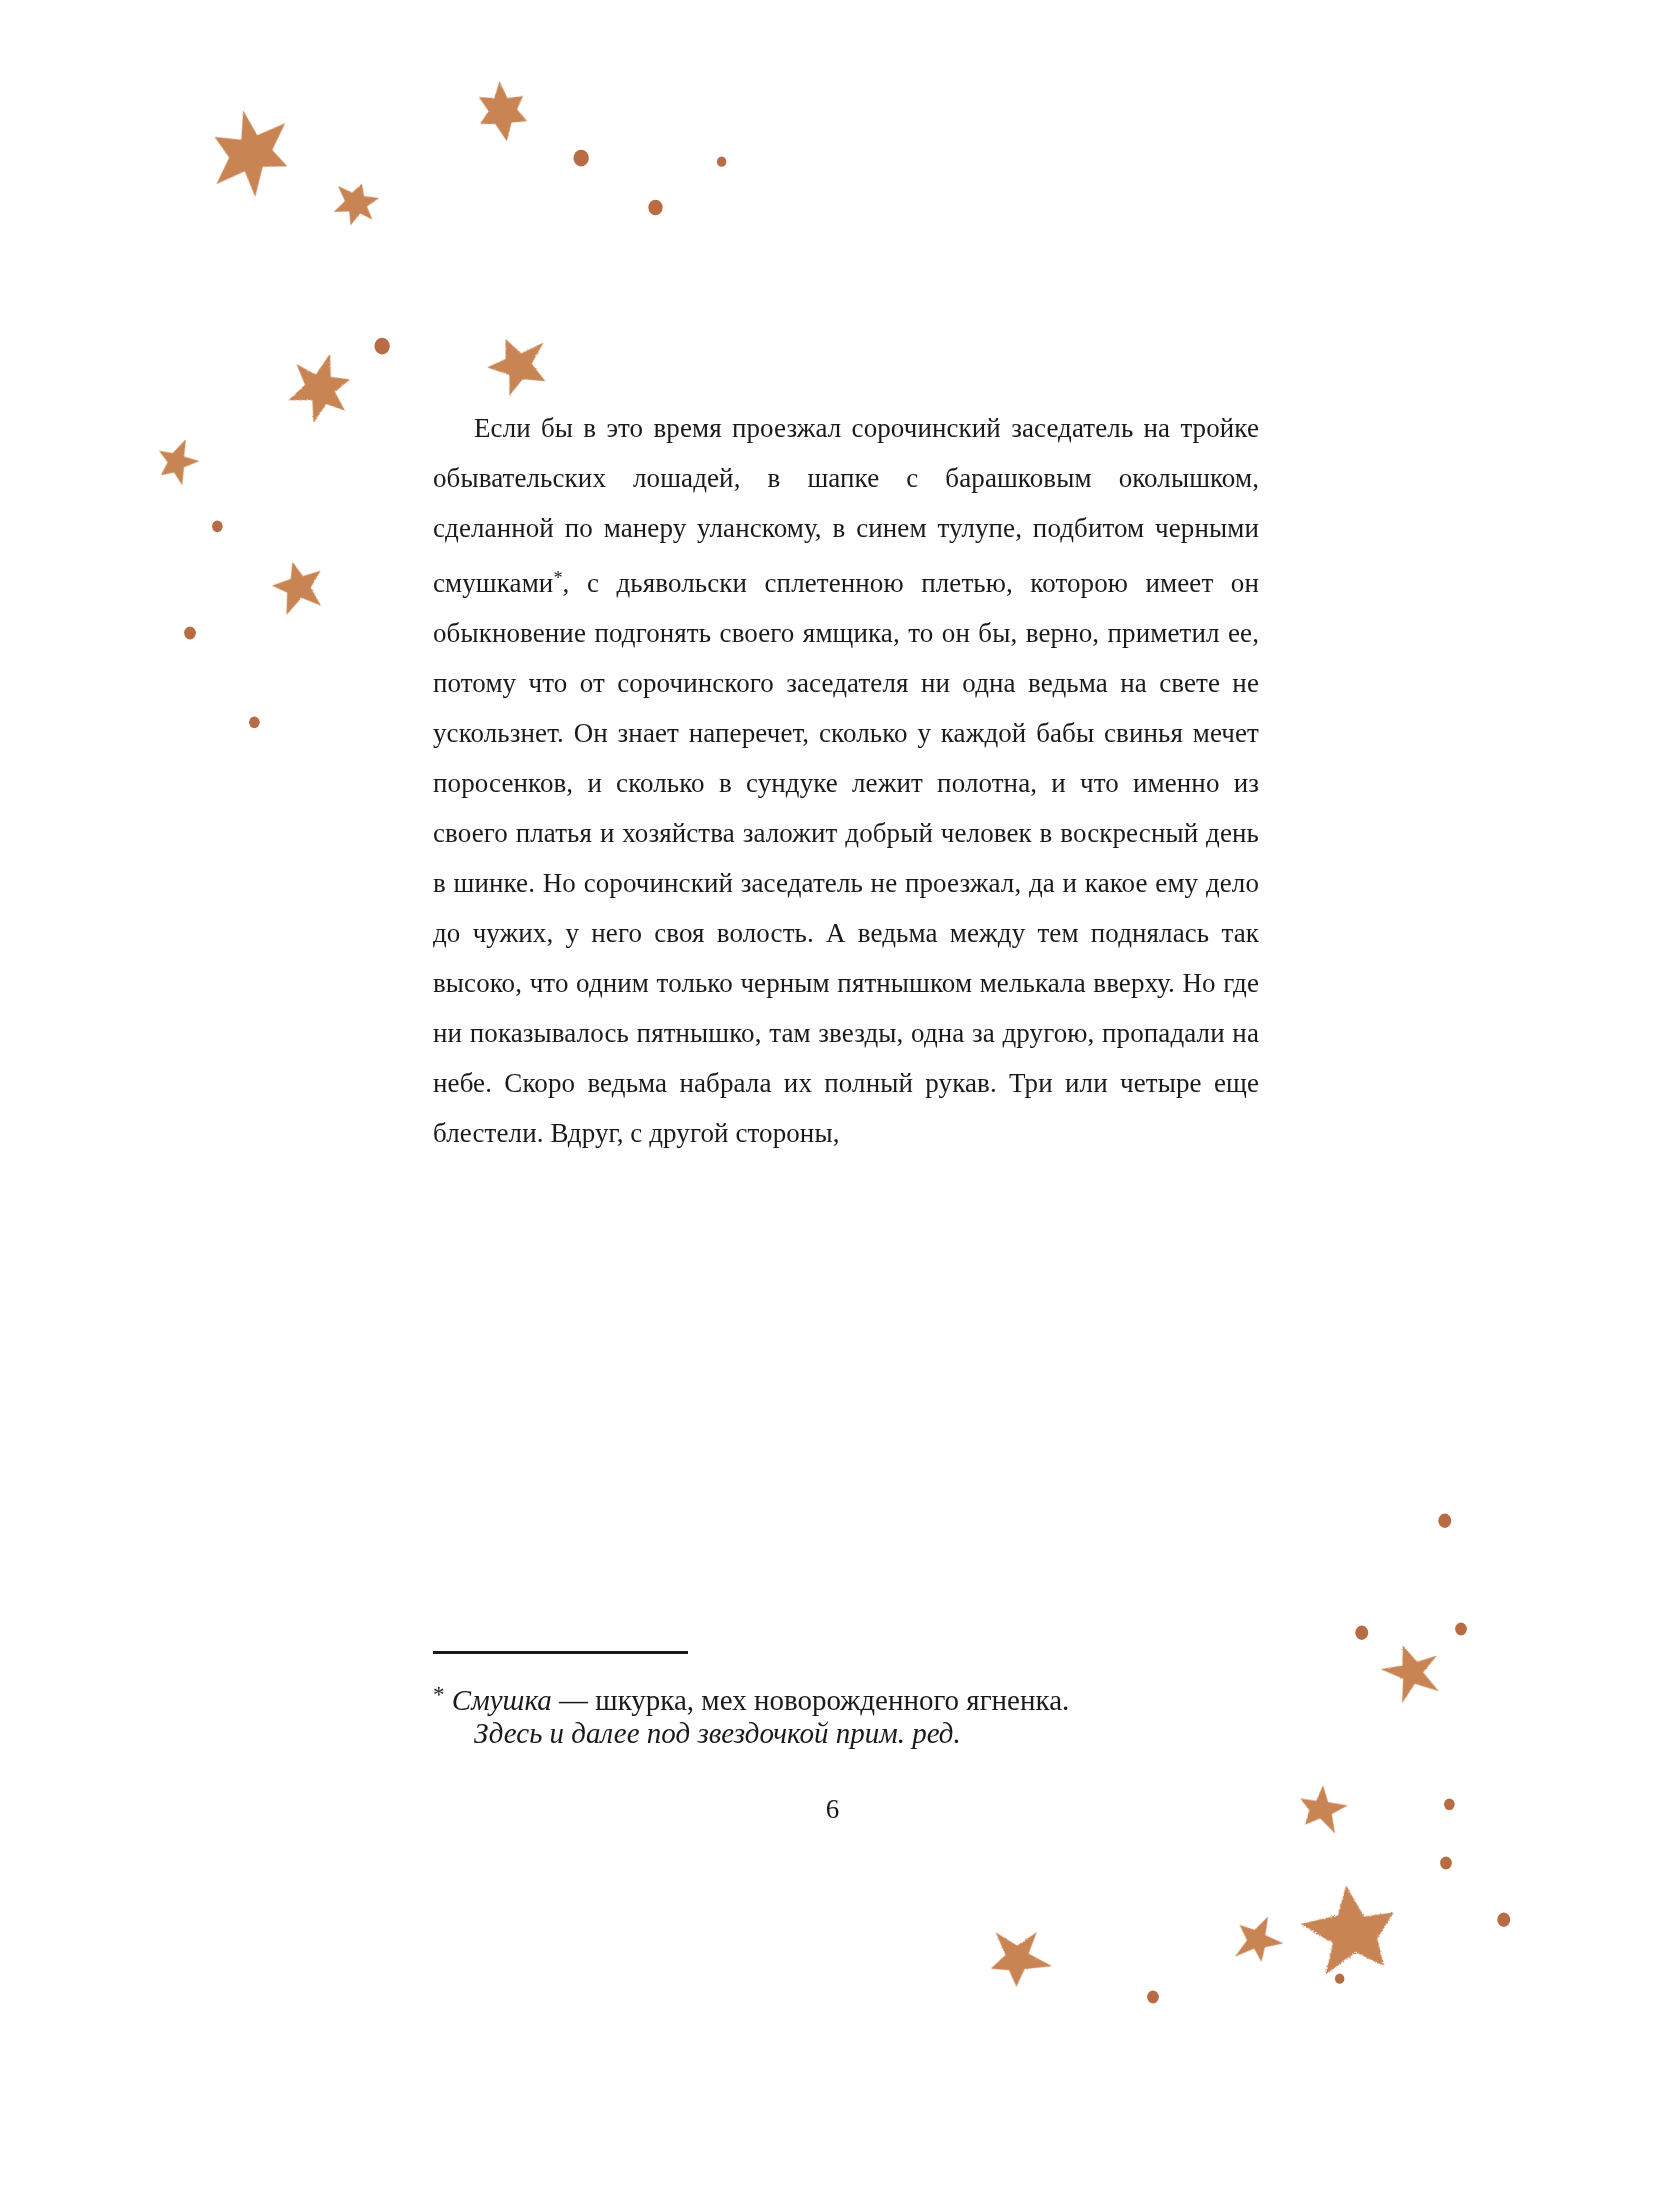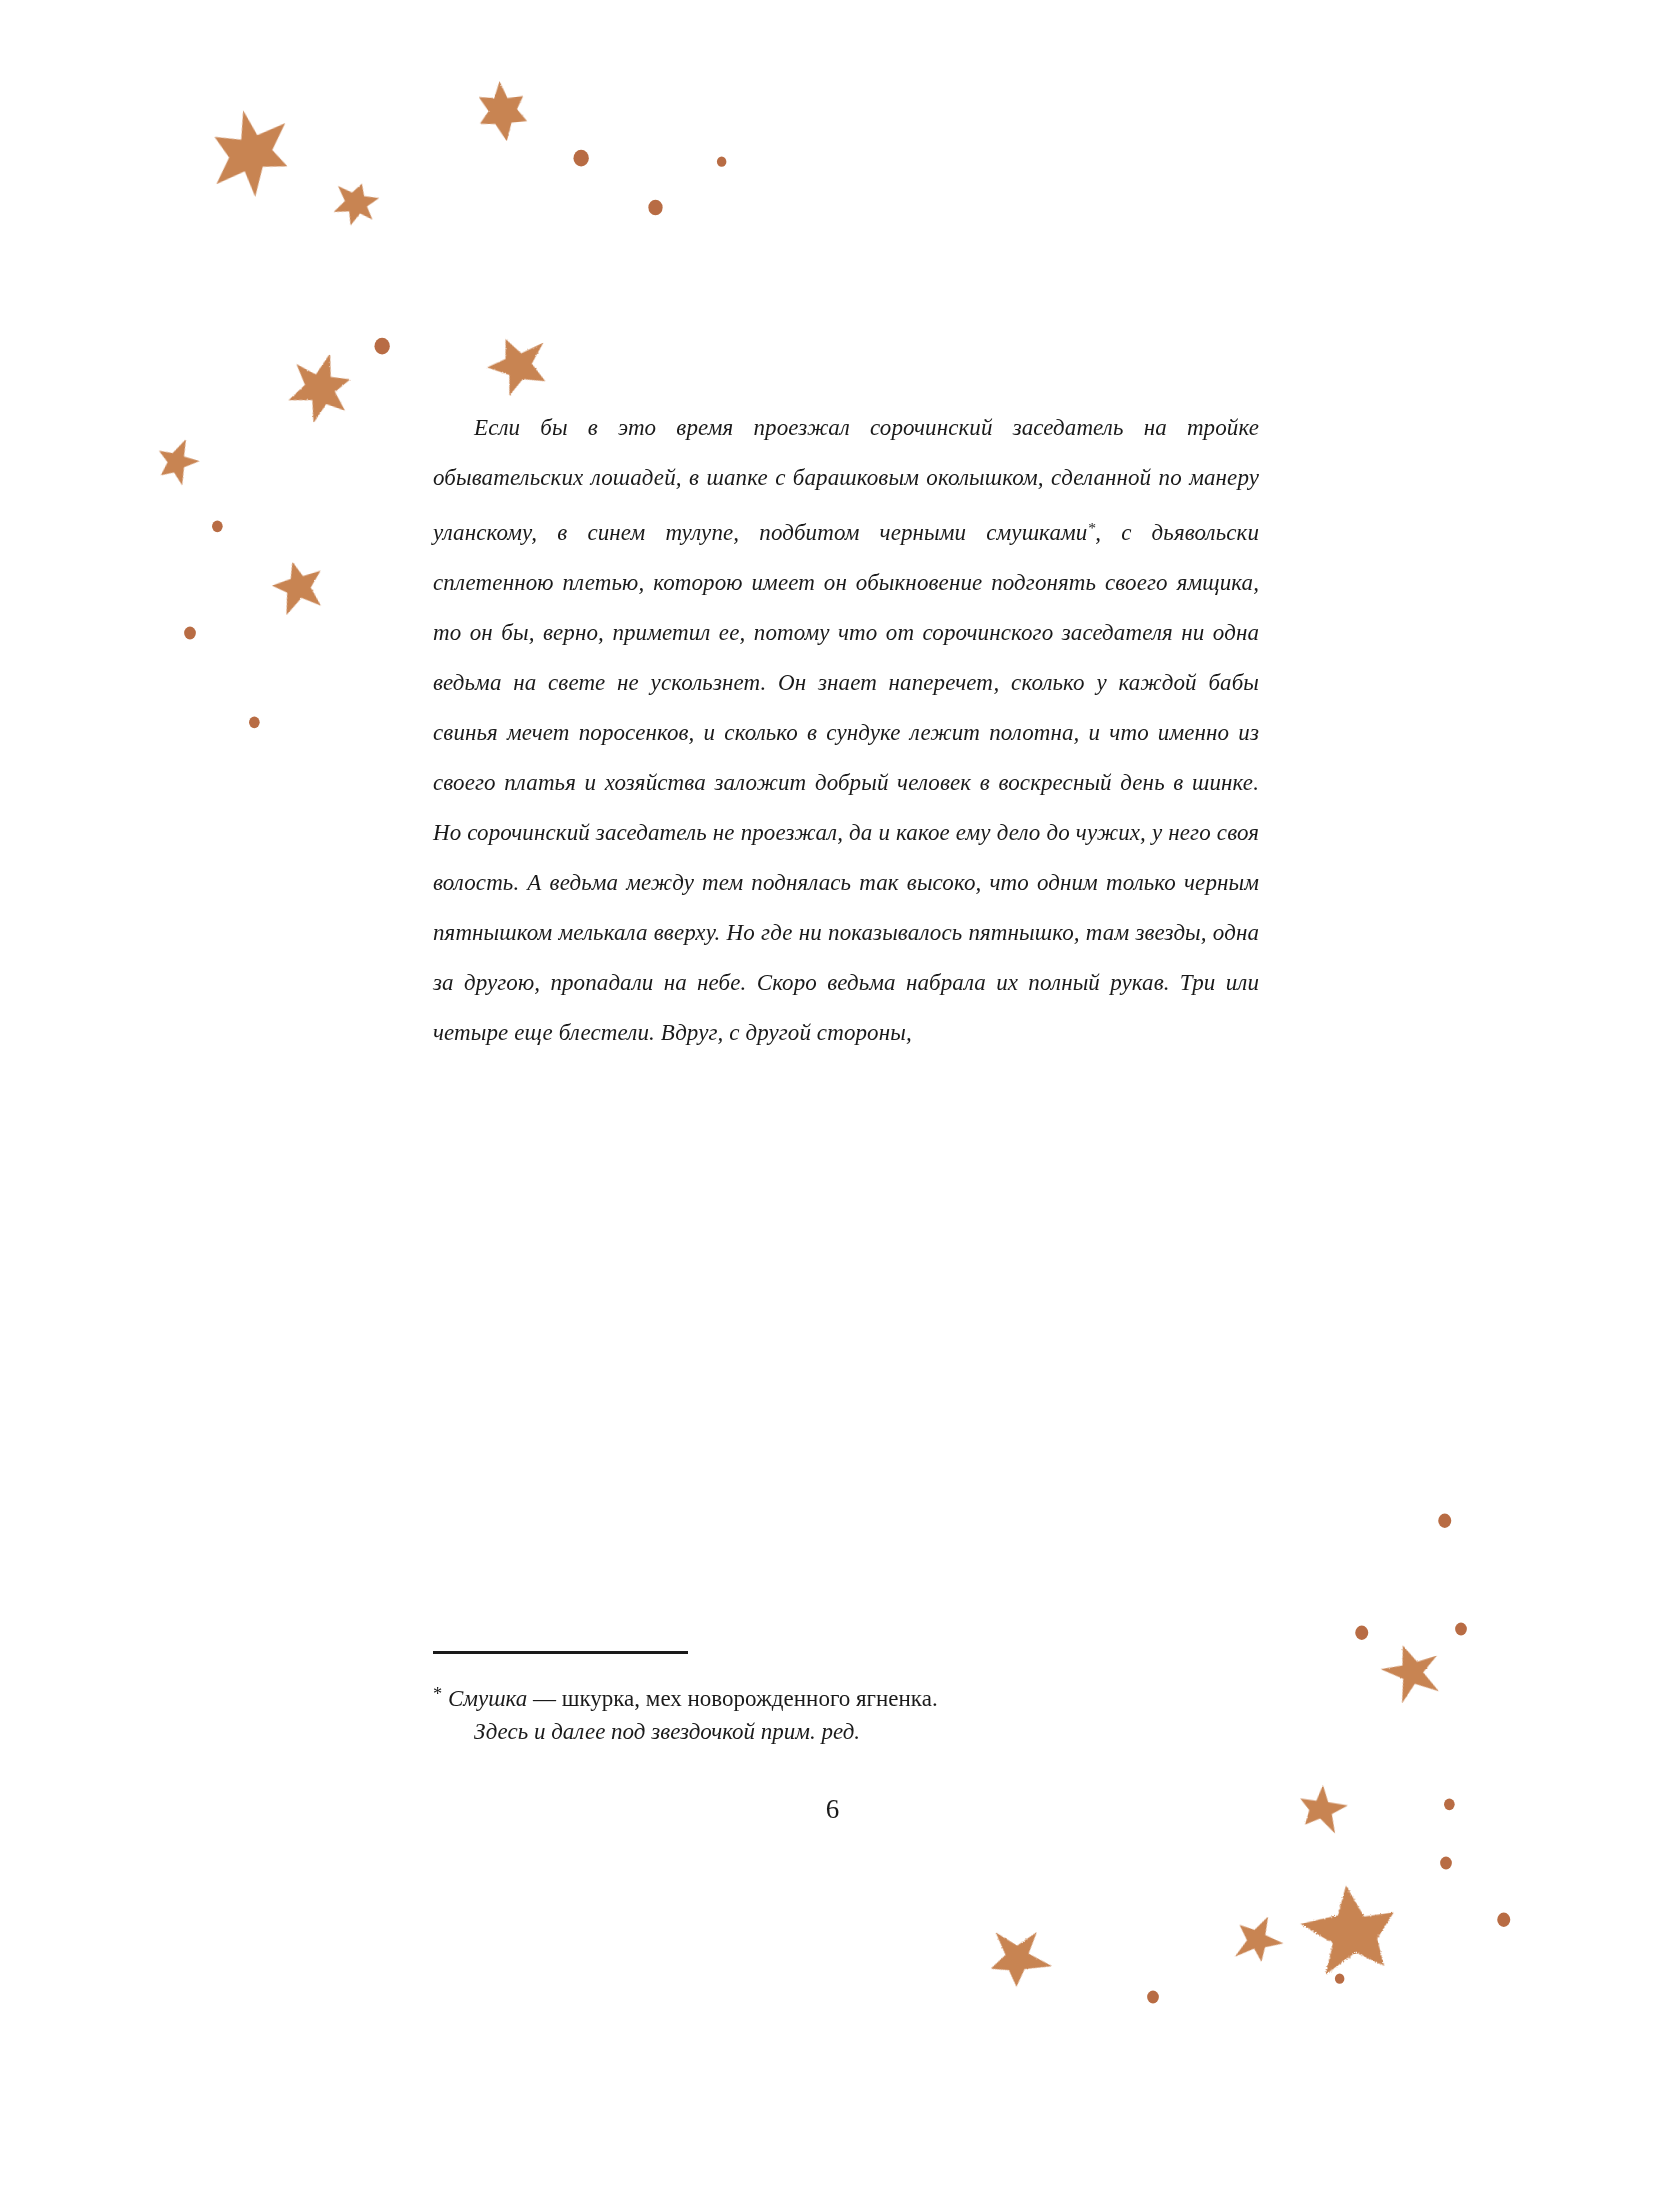--- a/index.html
+++ b/index.html
@@ -26,27 +26,26 @@
 
   
   .text-column {
     position: absolute;
     left: 433px;
     top: 403px;
     width: 826px;
   }
   .body-paragraph {
     margin: 0;
-    font-size: 23px;
+    font-size: 27px;
     line-height: 50px;
     color: #1a1a1a;
     text-align: justify;
     text-indent: 41px;
     letter-spacing: 0.1px;
-    font-style: italic;
     -webkit-font-smoothing: antialiased;
   }
   .body-paragraph .fn-marker {
     font-size: 0.68em;
     vertical-align: 0.42em;
     letter-spacing: 0;
   }
 
   
   .footnote-block {
@@ -58,21 +57,21 @@
   .footnote-rule {
     width: 255px;
     height: 2.8px;
     background: #1a1a1a;
     margin: 0 0 24px 0;
   }
   .footnote-text {
     margin: 0;
     padding-left: 25px;
     text-indent: -25px;
-    font-size: 23px;
+    font-size: 29px;
     line-height: 33px;
     color: #1a1a1a;
   }
   .footnote-text .fn-star {
     font-size: 0.8em;
     vertical-align: 0.35em;
   }
   .footnote-text .term { font-style: italic; }
   .footnote-text .note-line-2 { font-style: italic; margin-left: 16px; }
 

